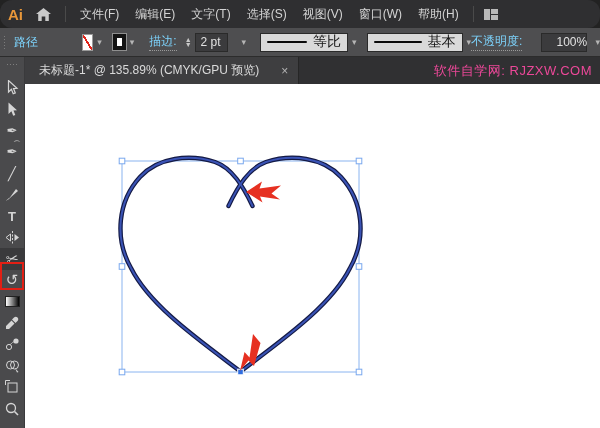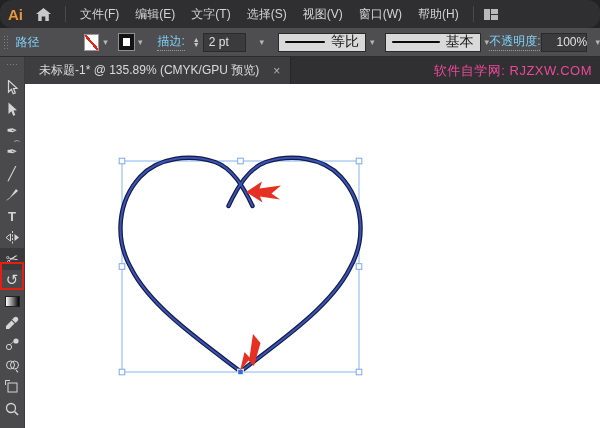--- a/index.html
+++ b/index.html
@@ -31,31 +31,31 @@
     linear-gradient(to top right, transparent 44%, #e0241a 44%, #e0241a 56%, transparent 56%), #fff;
     border:1px solid #9a9a9a; margin-left:44px; }
   .swatch-stroke { width:16px; height:16px; border:4px solid #131313; background:#fff;
     outline:1px solid #8f8f8f; margin-left:8px; }
   .sw-chev { margin:0 3px 0 4px; }
   .stepper { display:flex; flex-direction:column; line-height:5px; margin:0 3px 0 8px; }
   .stepper span { color:#c8c8c8; font-size:7px; }
   .field { height:19px; background:#3b3b3d; border:1px solid #2a2a2a; color:#e2e2e2;
     font-size:12px; display:flex; align-items:center; padding:0 5px; }
   .f-stroke { width:46px; }
-  .f-opacity { width:46px; margin-left:1px;padding-left:14px; }
+  .f-opacity { width:46px; margin-left:19px;padding-left:14px; }
   .drop-light { height:19px; background:#d9d9d9; border:1px solid #2a2a2a; display:flex;
     align-items:center; padding:0 6px; gap:6px; margin-left:14px; }
   .drop-light .lineprev { height:2.5px; background:#0a0a0a; border-radius:2px; }
   .drop-light .dl-label { color:#141414; font-size:14px; white-space:nowrap; }
 
   
   .tabrow { position:absolute; left:25px; top:57px; width:575px; height:27px;
     background:#303032; z-index:3; display:flex; align-items:center; }
   .doctab { height:27px; background:#3e3e40; border-right:1px solid #262626;
-    display:flex; align-items:center; padding:0 10px 0 14px; gap:14px; }
+    display:flex; align-items:center; padding:0 10px 0 14px; gap:22px; }
   .doctab-title { color:#dadada; font-size:12px; white-space:nowrap; }
   .tab-close { color:#b3b3b3; font-size:12px; cursor:default; }
   .watermark { position:absolute; right:8px; top:0; line-height:27px; color:#ec4899;
     font-size:13px; letter-spacing:.5px; white-space:nowrap; }
 
   
   .toolbar { position:absolute; left:0; top:57px; width:25px; height:371px;
     background:#4a4a4c; border-right:1px solid #3a3a3c; z-index:3;
     display:flex; flex-direction:column; align-items:center; }
   .grip-h { width:12px; height:4px; margin:6px 0 10px 0;

